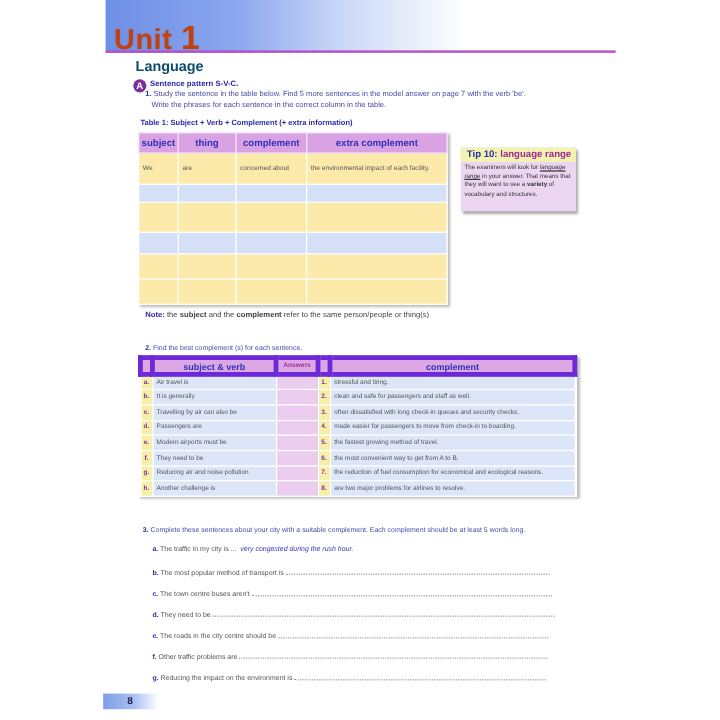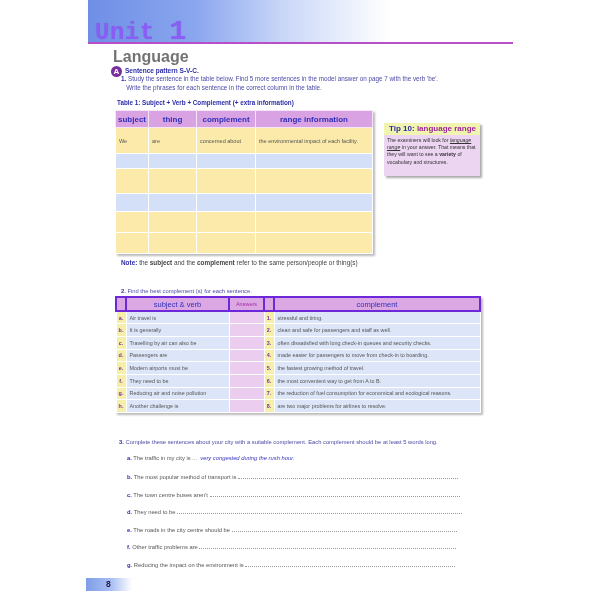--- a/index.html
+++ b/index.html
@@ -5,29 +5,29 @@
   * { box-sizing: border-box; margin: 0; padding: 0; }
   html, body { width: 600px; height: 600px; background: #ffffff; overflow: hidden; }
   body { position: relative; font-family: "Liberation Sans", "DejaVu Sans", sans-serif; color: #333; }
 
   .unit-banner {
     position: absolute; left: 88px; top: 0; width: 430px; height: 44px;
     background: linear-gradient(90deg, #6f8fe6 0%, #8aa6ee 25%, #c8d6f7 45%, #ffffff 70%);
   }
   .unit-title {
     position: absolute; left: 95px; top: 16px; font-size: 24px; font-weight: bold;
-    color: #8b5cf6; letter-spacing: 0.5px; text-shadow: 0 0 1px rgba(80,90,160,0.4);
-    font-family: Liberation Mono, monospace;
+    color: #c2410c; letter-spacing: 0.5px; text-shadow: 0 0 1px rgba(80,90,160,0.4);
+    font-family: Liberation Sans, sans-serif;
   }
   .unit-title .num { font-size: 28px; }
   .purple-rule {
     position: absolute; left: 88px; top: 42px; width: 425px; height: 2px; background: #b64fc8;
   }
   .section-title {
-    position: absolute; left: 113px; top: 48px; font-size: 16px; font-weight: bold; color: #737373;
+    position: absolute; left: 113px; top: 48px; font-size: 12px; font-weight: bold; color: #0c4a6e;
   }
   .circle-a {
     position: absolute; left: 111px; top: 66px; width: 11px; height: 11px; border-radius: 50%;
     background: #7a2f9a; color: #fff; font-size: 8px; font-weight: bold; text-align: center; line-height: 11px;
   }
   .sub-title { position: absolute; left: 125px; top: 67px; font-size: 6.5px; font-weight: bold; color: #2c2ca8; }
   .instr1 { position: absolute; left: 121px; top: 75px; font-size: 6.3px; line-height: 8.5px; color: #4a4aa8; width: 400px; }
   .instr1 b { color: #2c2ca8; }
   .table1-caption { position: absolute; left: 117px; top: 99px; font-size: 6.3px; font-weight: bold; color: #2c2ca8; }
 
@@ -46,21 +46,21 @@
   .tip-head .pk { color: #a0269a; }
   .tip-body { font-size: 5.2px; line-height: 7.2px; color: #333; padding: 2px 3px; }
   .tip-body u { font-style: italic; }
 
   .note { position: absolute; left: 121px; top: 259px; font-size: 6.4px; color: #444; }
   .note .lbl { color: #2c2ca8; font-weight: bold; }
   .instr2 { position: absolute; left: 121px; top: 288px; font-size: 5.8px; color: #4a4aa8; }
   .instr2 b { color: #2c2ca8; }
 
   .t2 { position: absolute; left: 115px; top: 296px; width: 366px; box-shadow: 2px 2px 2px #bbb; }
-  .t2 th { background: #dba8e4; color: #3030b8; font-size: 7.5px; font-weight: normal; height: 14px; border: 2px solid #6d28d9; }
+  .t2 th { background: #dba8e4; color: #3030b8; font-size: 7.5px; font-weight: bold; height: 14px; border: 4px solid #6d28d9; }
   .t2 th.ans { color: #a32ca0; font-size: 5.5px; }
   .t2 td { height: 12.7px; font-size: 5.4px; color: #555; border: 1px solid #fff; padding: 0 3px; vertical-align: middle; }
   .t2 td.letter { background: #f6efaa; color: #7a2f9a; font-weight: bold; width: 10px; text-align: center; padding: 0; }
   .t2 td.sv { background: #dce6f8; width: 103px; }
   .t2 td.ansc { background: #ebcdf0; width: 35px; }
   .t2 td.num { background: #f6efaa; color: #7a2f9a; font-weight: bold; width: 10px; text-align: center; padding: 0; }
   .t2 td.comp { background: #dce6f8; }
   .t2 th.blank { width: 10px; }
 
   .instr3 { position: absolute; left: 119px; top: 439px; font-size: 5.8px; color: #4a4aa8; }
@@ -101,21 +101,21 @@
       <col style="width:33px">
       <col style="width:48px">
       <col style="width:59px">
       <col>
     </colgroup>
   <tbody>
       <tr>
     <th>subject</th>
     <th>thing</th>
     <th>complement</th>
-    <th>range information</th>
+    <th>extra complement</th>
   </tr>
   <tr class="y" style="height:26px">
     <td>We</td>
     <td>are</td>
     <td>concerned about</td>
     <td>the environmental impact of each facility.</td>
   </tr>
   <tr class="b" style="height:15px">
     <td></td>
         <td></td>

